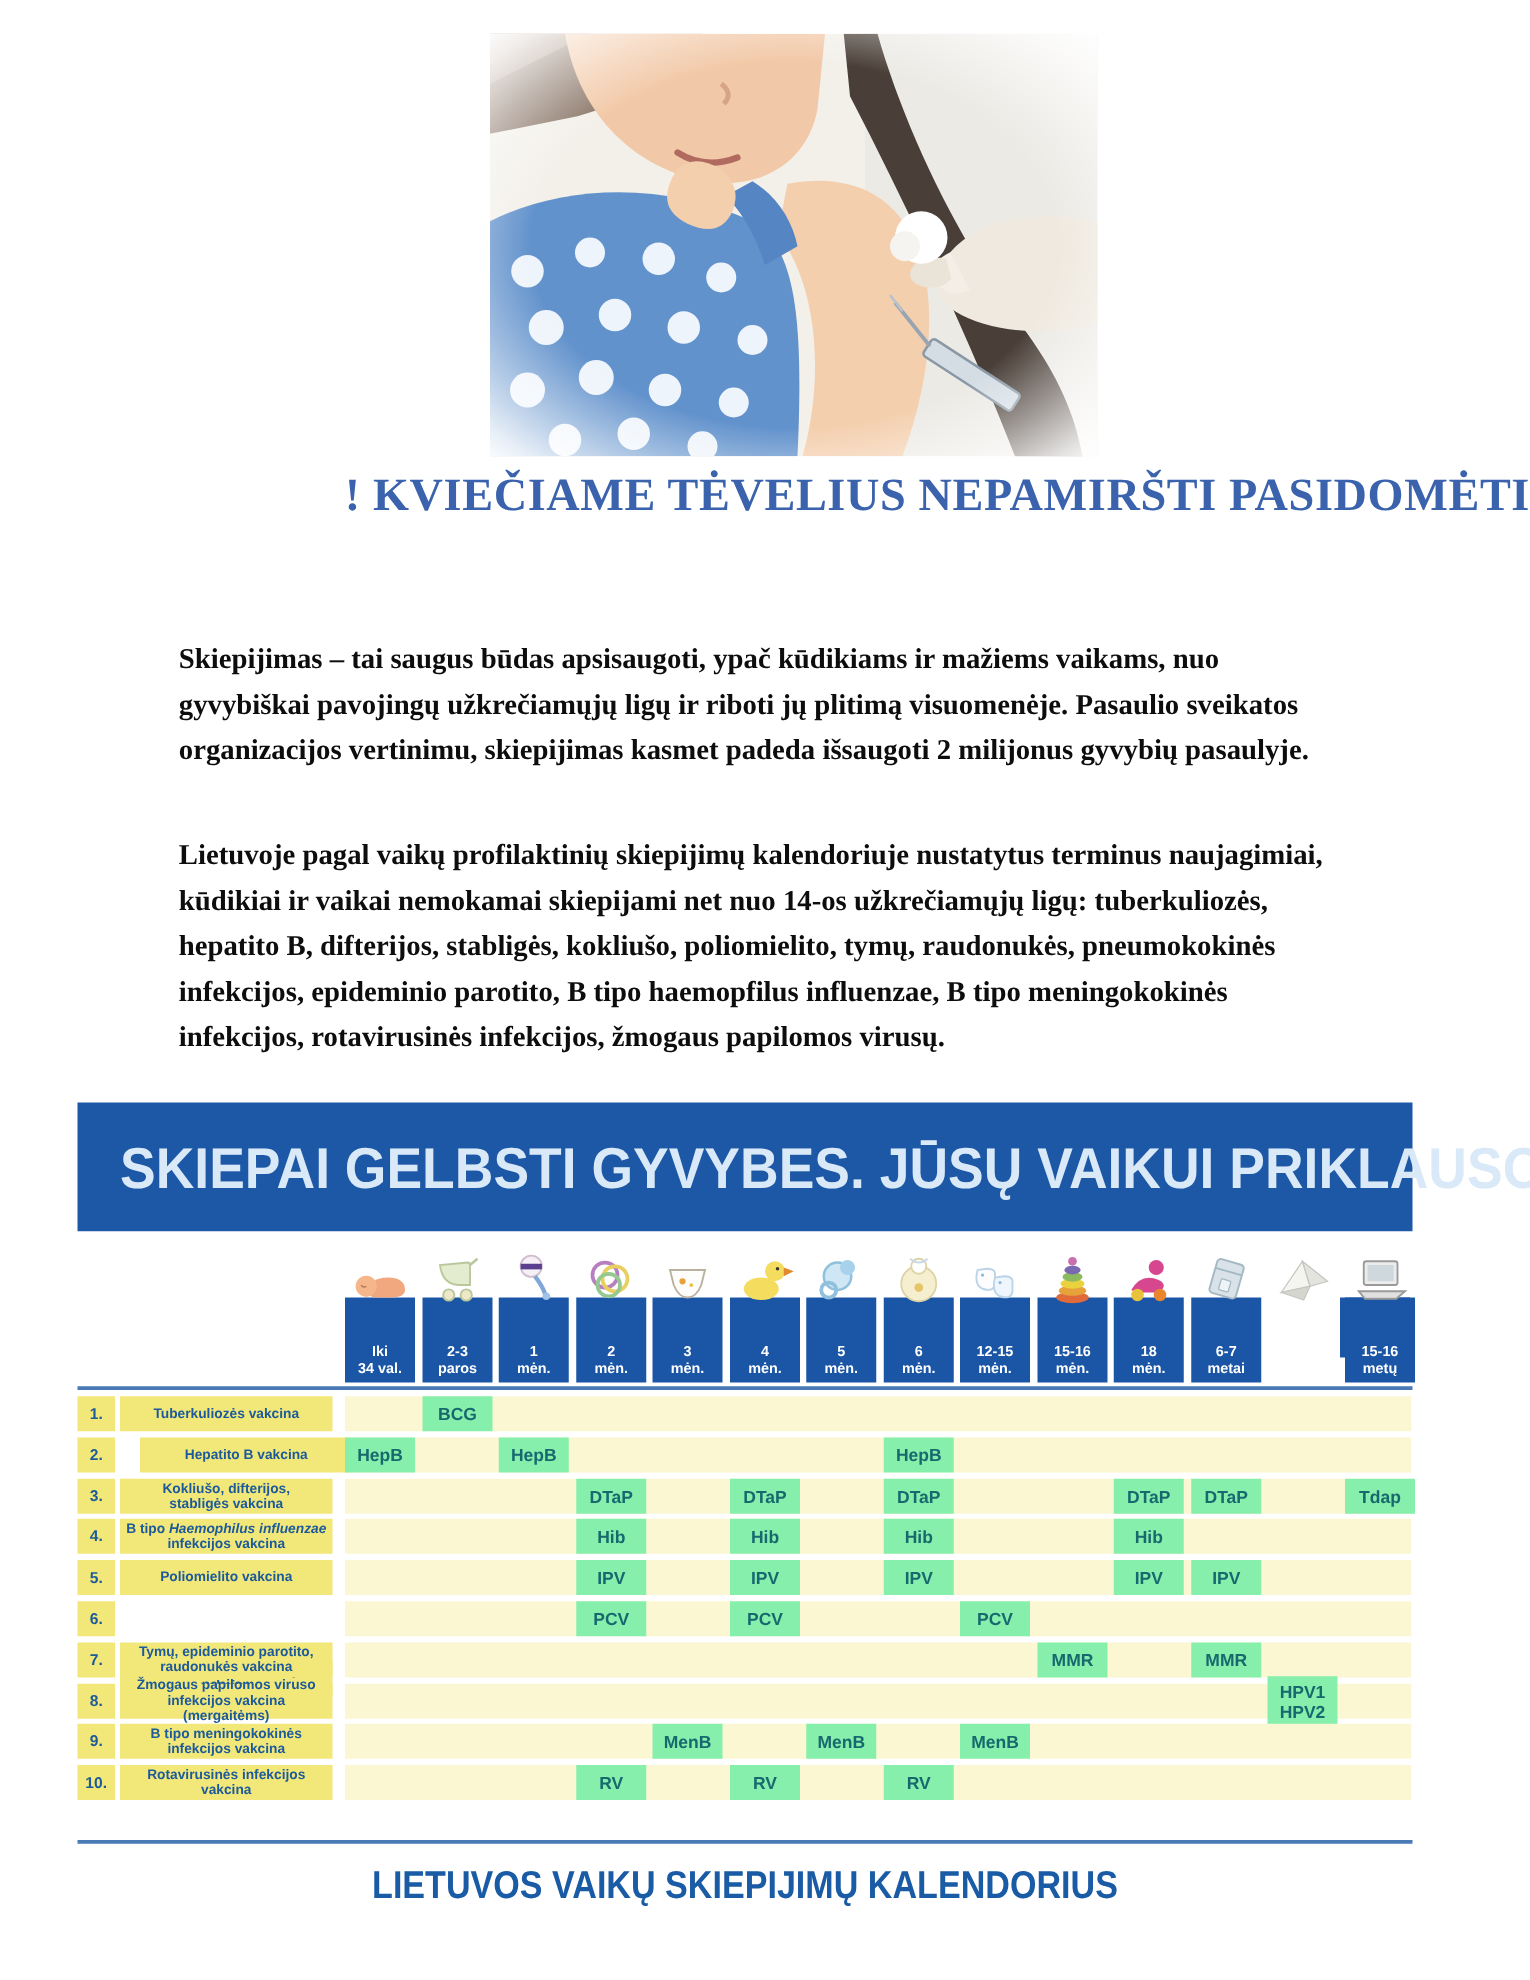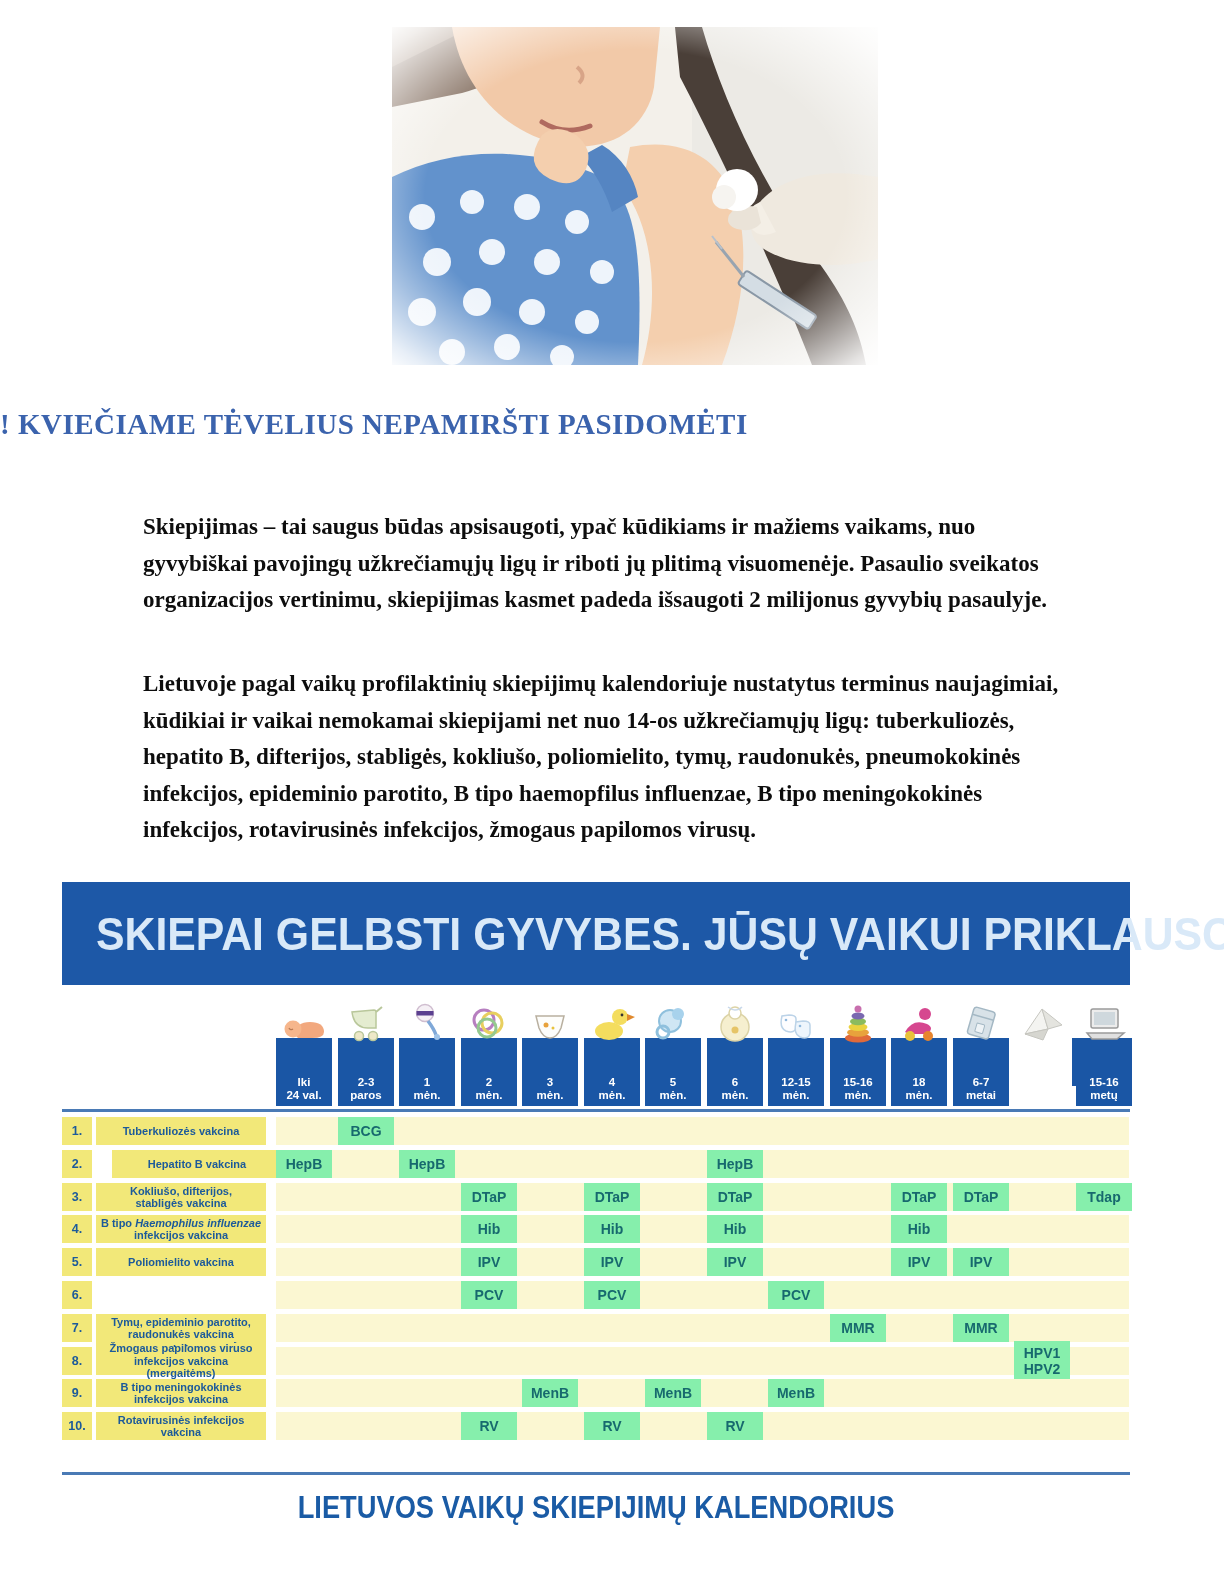--- a/index.html
+++ b/index.html
@@ -1,21 +1,21 @@
 <!DOCTYPE html>
 <html><head>
 <meta charset="utf-8">
 <style>
   html,body{margin:0;padding:0;background:#ffffff;}
   .page{position:relative;width:1224px;height:1584px;background:#ffffff;overflow:hidden;
         font-family:"Liberation Sans",sans-serif;}
   .photo{position:absolute;left:392px;top:27px;width:486px;height:338px;}
-  .title{position:absolute;left:0;top:374px;width:100%;text-align:left;
-         font-family:"Liberation Serif",serif;font-weight:bold;font-size:29px;line-height:45px;
-         color:#3b63ad;letter-spacing:.5px;margin-top:28px;}
+  .title{position:absolute;left:0;top:374px;width:100%;text-align:right;
+         font-family:"Liberation Serif",serif;font-weight:bold;font-size:37px;line-height:45px;
+         color:#3b63ad;letter-spacing:.5px;}
   .para{position:absolute;left:143px;width:941px;font-family:"Liberation Serif",serif;
         font-weight:bold;font-size:23px;line-height:36.5px;color:#0d0d0d;}
   .p1{top:486px}
   .p2{top:643px}
   .banner{position:absolute;left:62px;top:882px;width:1068px;height:103px;background:#1d58a7;
           display:flex;align-items:center;}
   .banner span{color:#d9e9f8;font-size:46px;font-weight:bold;white-space:nowrap;
                transform:scaleX(.93);transform-origin:left center;margin-left:34px;}
   .rule{position:absolute;left:62px;width:1068px;height:3px;background:#4a7ab5;}
   .r1{top:1109px}
@@ -102,21 +102,21 @@
   <p class="para p1">Skiepijimas – tai saugus būdas apsisaugoti, ypač kūdikiams ir mažiems vaikams, nuo gyvybiškai pavojingų užkrečiamųjų ligų ir riboti jų plitimą visuomenėje. Pasaulio sveikatos organizacijos vertinimu, skiepijimas kasmet padeda išsaugoti 2 milijonus gyvybių pasaulyje.</p>
   <p class="para p2">Lietuvoje pagal vaikų profilaktinių skiepijimų kalendoriuje nustatytus terminus naujagimiai, kūdikiai ir vaikai nemokamai skiepijami net nuo 14-os užkrečiamųjų ligų: tuberkuliozės, hepatito B, difterijos, stabligės, kokliušo, poliomielito, tymų, raudonukės, pneumokokinės infekcijos, epideminio parotito, B tipo haemopfilus influenzae, B tipo meningokokinės infekcijos, rotavirusinės infekcijos, žmogaus papilomos virusų.</p>
 
   <div class="banner">
     <span>SKIEPAI GELBSTI GYVYBES. JŪSŲ VAIKUI PRIKLAUSO:</span>
   </div>
 
   <div class="calendar">
       <div class="hcol" style="left: 276px; top: 1038px; width: 56px; height: 68px;">
         <div class="hlabel">Iki
-24 val.</div>
+34 val.</div>
       </div>
       <div class="hicon" style="left: 273px; top: 1000px; width: 62px; height: 48px;"><svg viewBox="0 0 48 48" width="100%" height="100%">
           <path d="M14 34 q2 -12 16 -12 q14 0 14 10 q0 6 -12 6 h-14 z" fill="#f2a87e"></path>
           <circle cx="13" cy="29" r="8.5" fill="#f6b68c"></circle>
           <path d="M9 28 a2.5 2.5 0 0 0 4 1" stroke="#b97a54" stroke-width="1.3" fill="none"></path>
         </svg></div>
       <div class="hcol" style="left: 338px; top: 1038px; width: 56px; height: 68px;">
         <div class="hlabel">2-3
 paros</div>
       </div>

